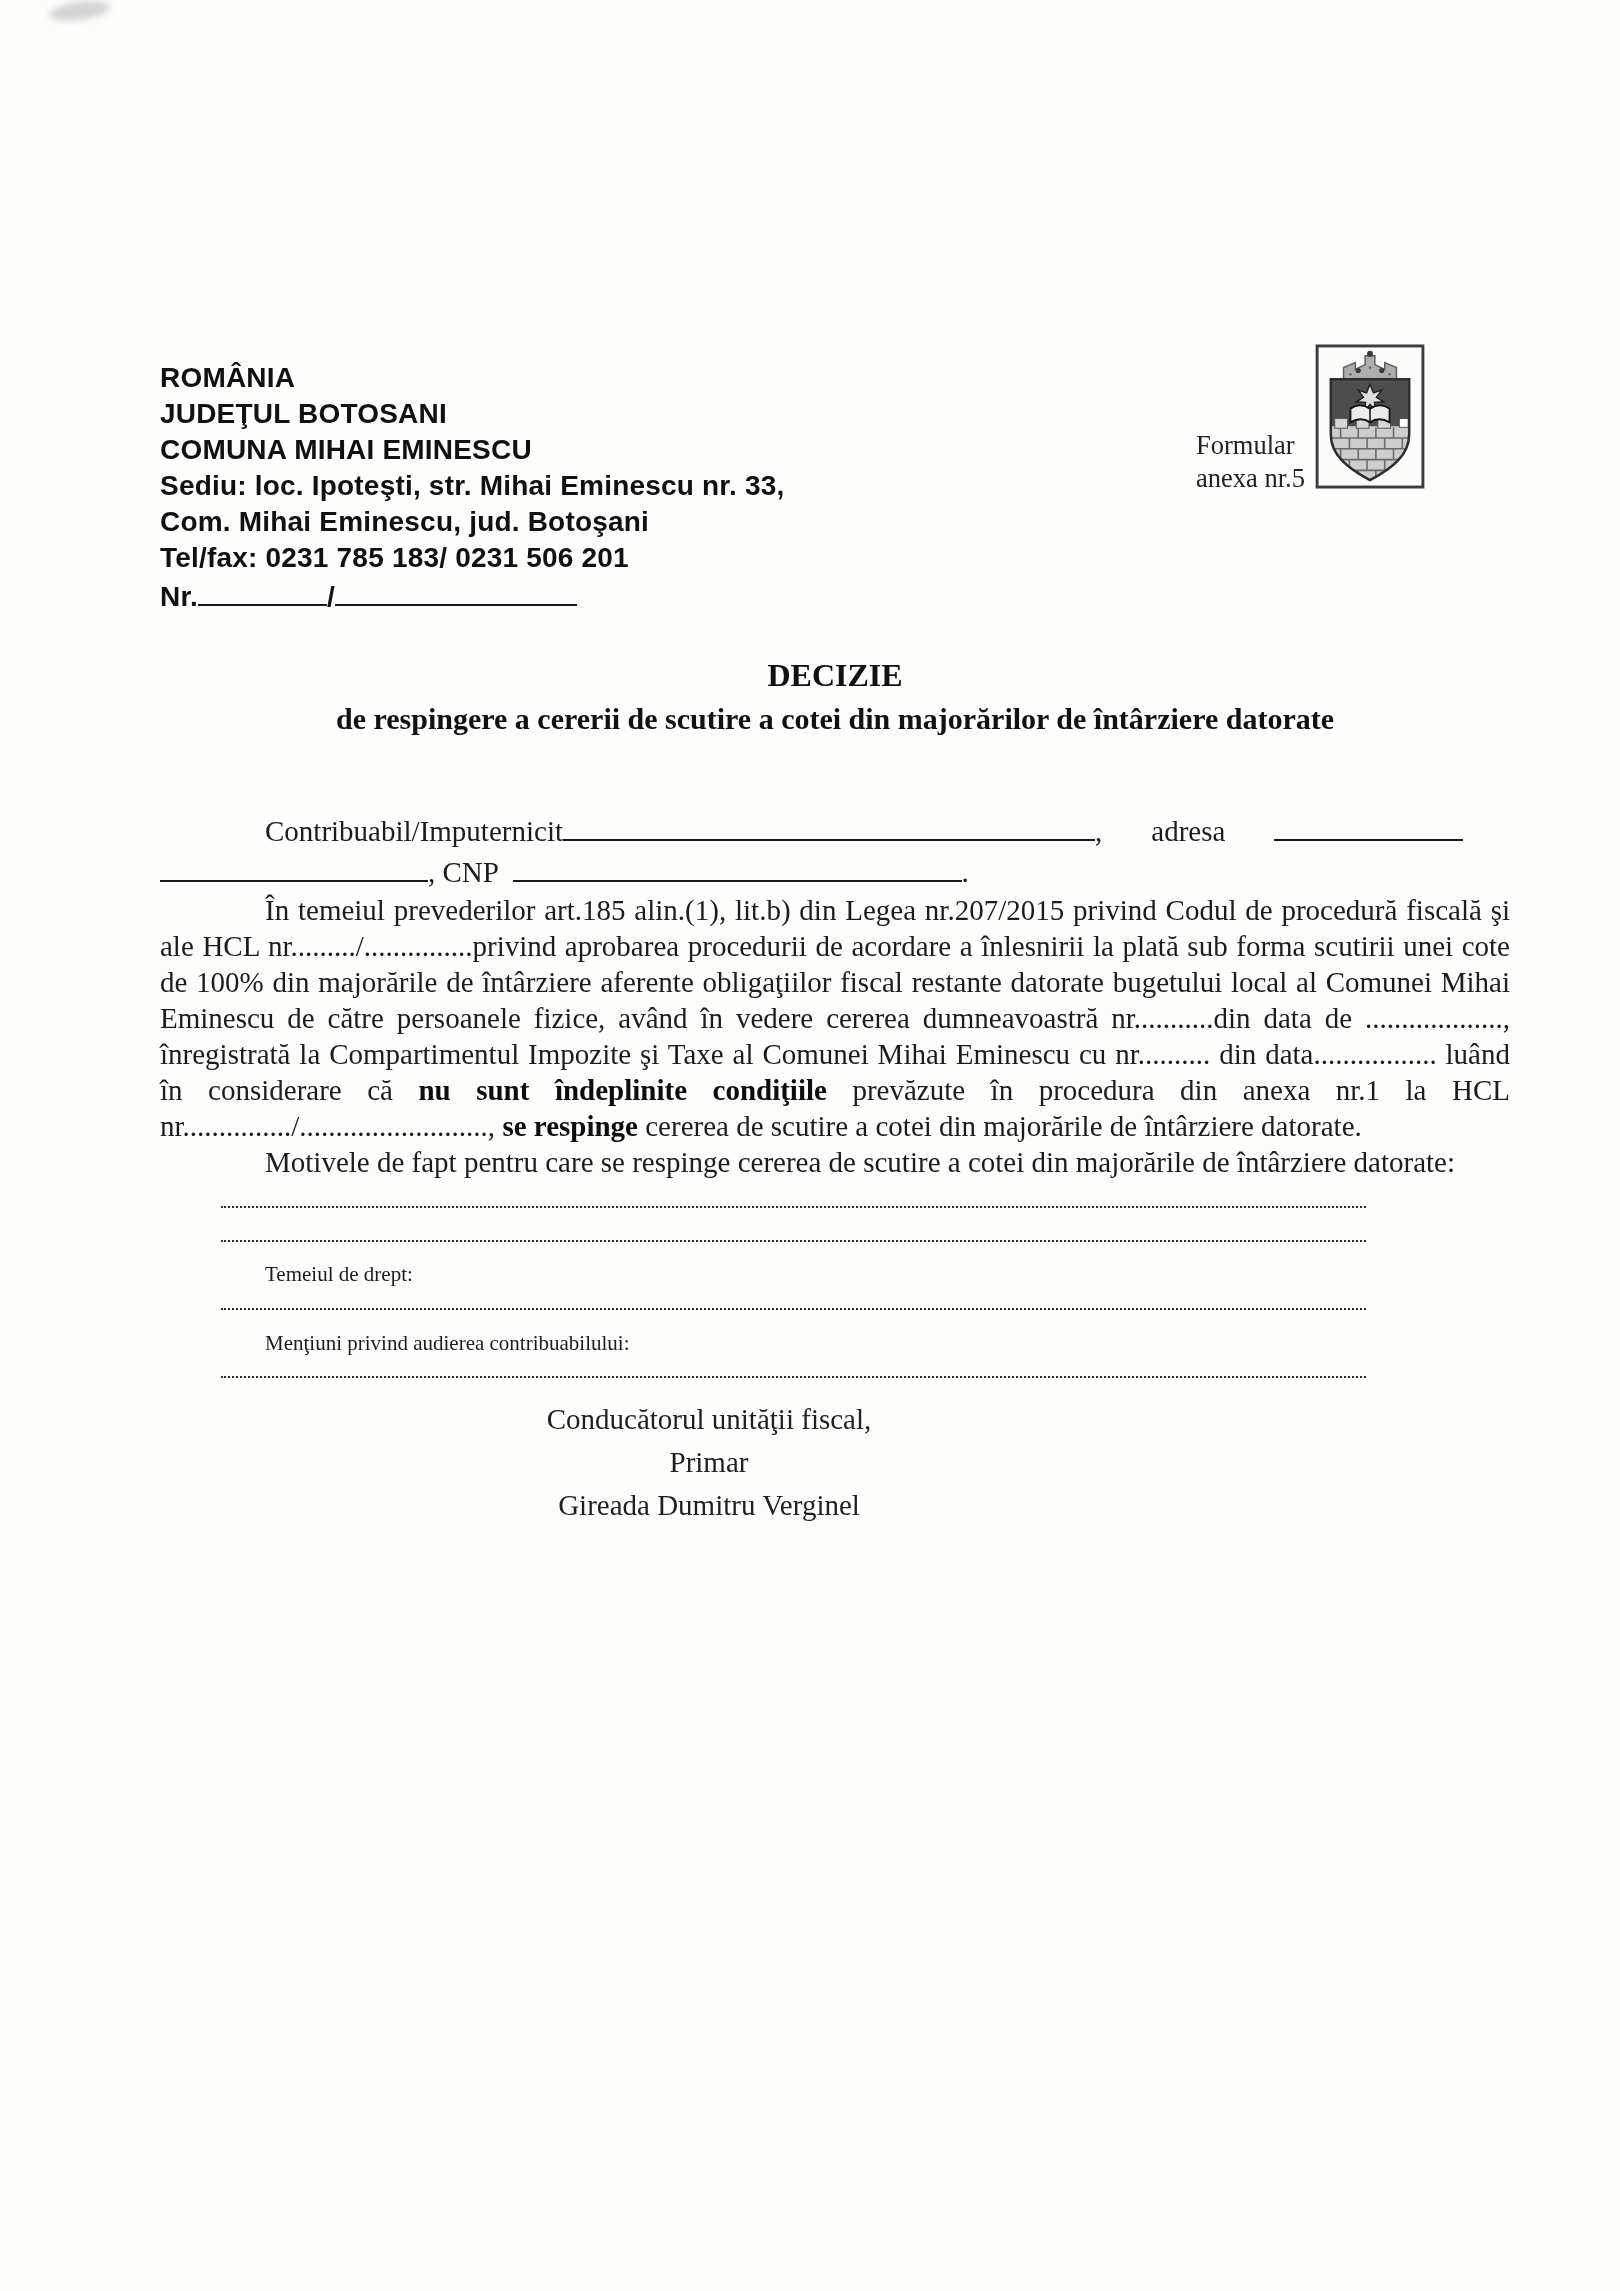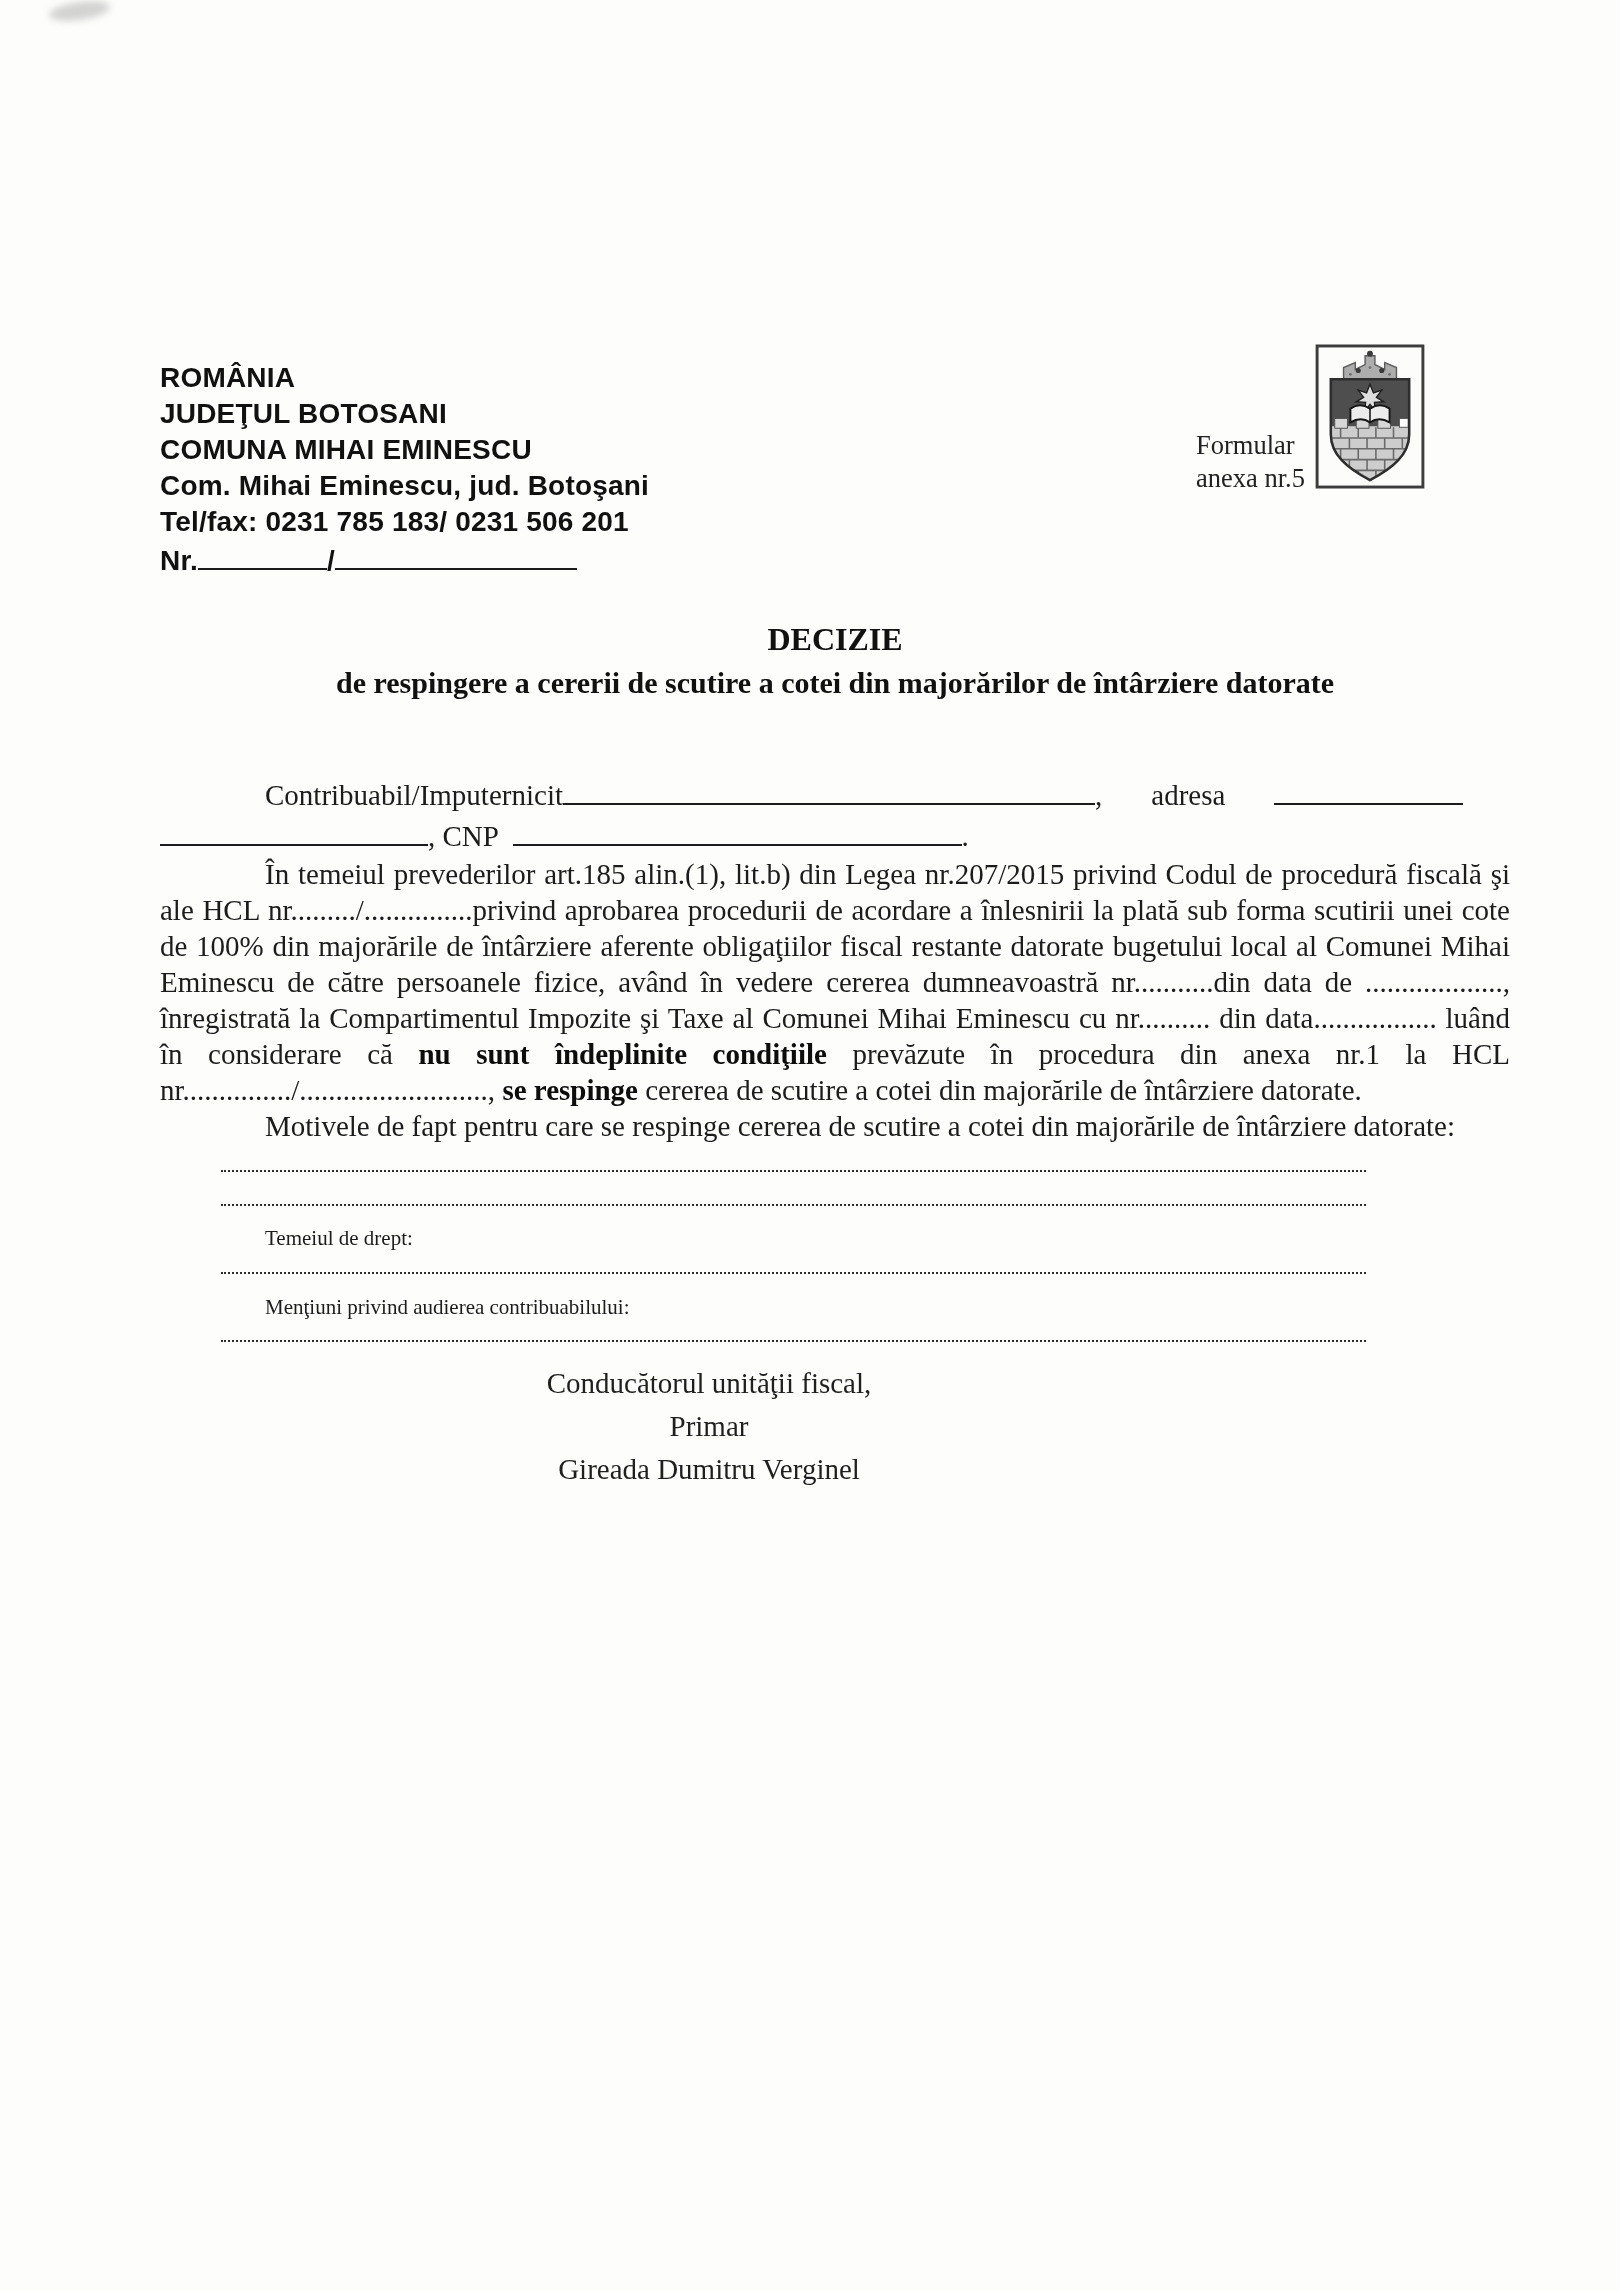--- a/index.html
+++ b/index.html
@@ -87,20 +87,21 @@
 
 <div class="page">
   <div class="smudge"></div>
 
   <div class="content">
 
     <div class="header-block">
       <div>ROMÂNIA</div>
       <div>JUDEŢUL BOTOSANI</div>
       <div>COMUNA MIHAI EMINESCU</div>
+      <div>Sediu: loc. Ipoteşti, str. Mihai Eminescu nr. 33,</div>
       <div>Com. Mihai Eminescu, jud. Botoşani</div>
       <div>Tel/fax: 0231 785 183/ 0231 506 201</div>
       <div class="nr-line">
         <span>Nr.</span><span class="blank b-nr1"></span><span>/</span><span class="blank b-nr2"></span>
       </div>
     </div>
 
     <div class="formular">
       <div>Formular</div>
       <div>anexa nr.5</div>

